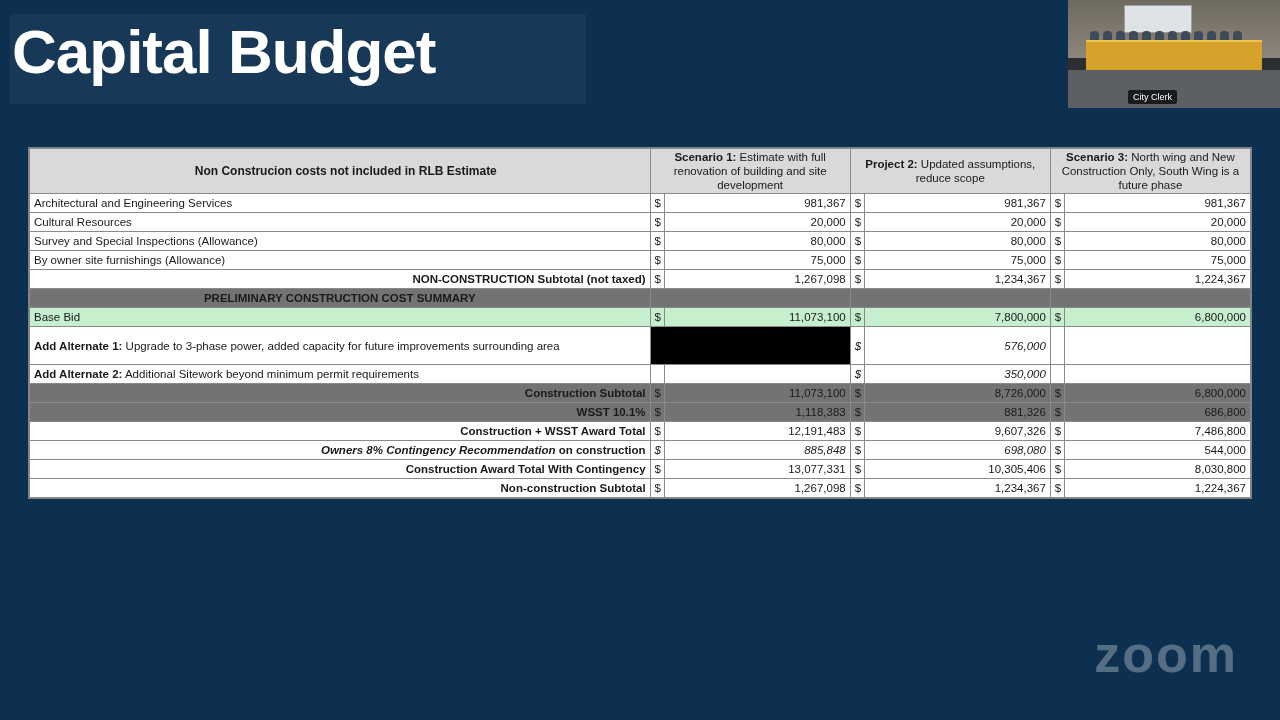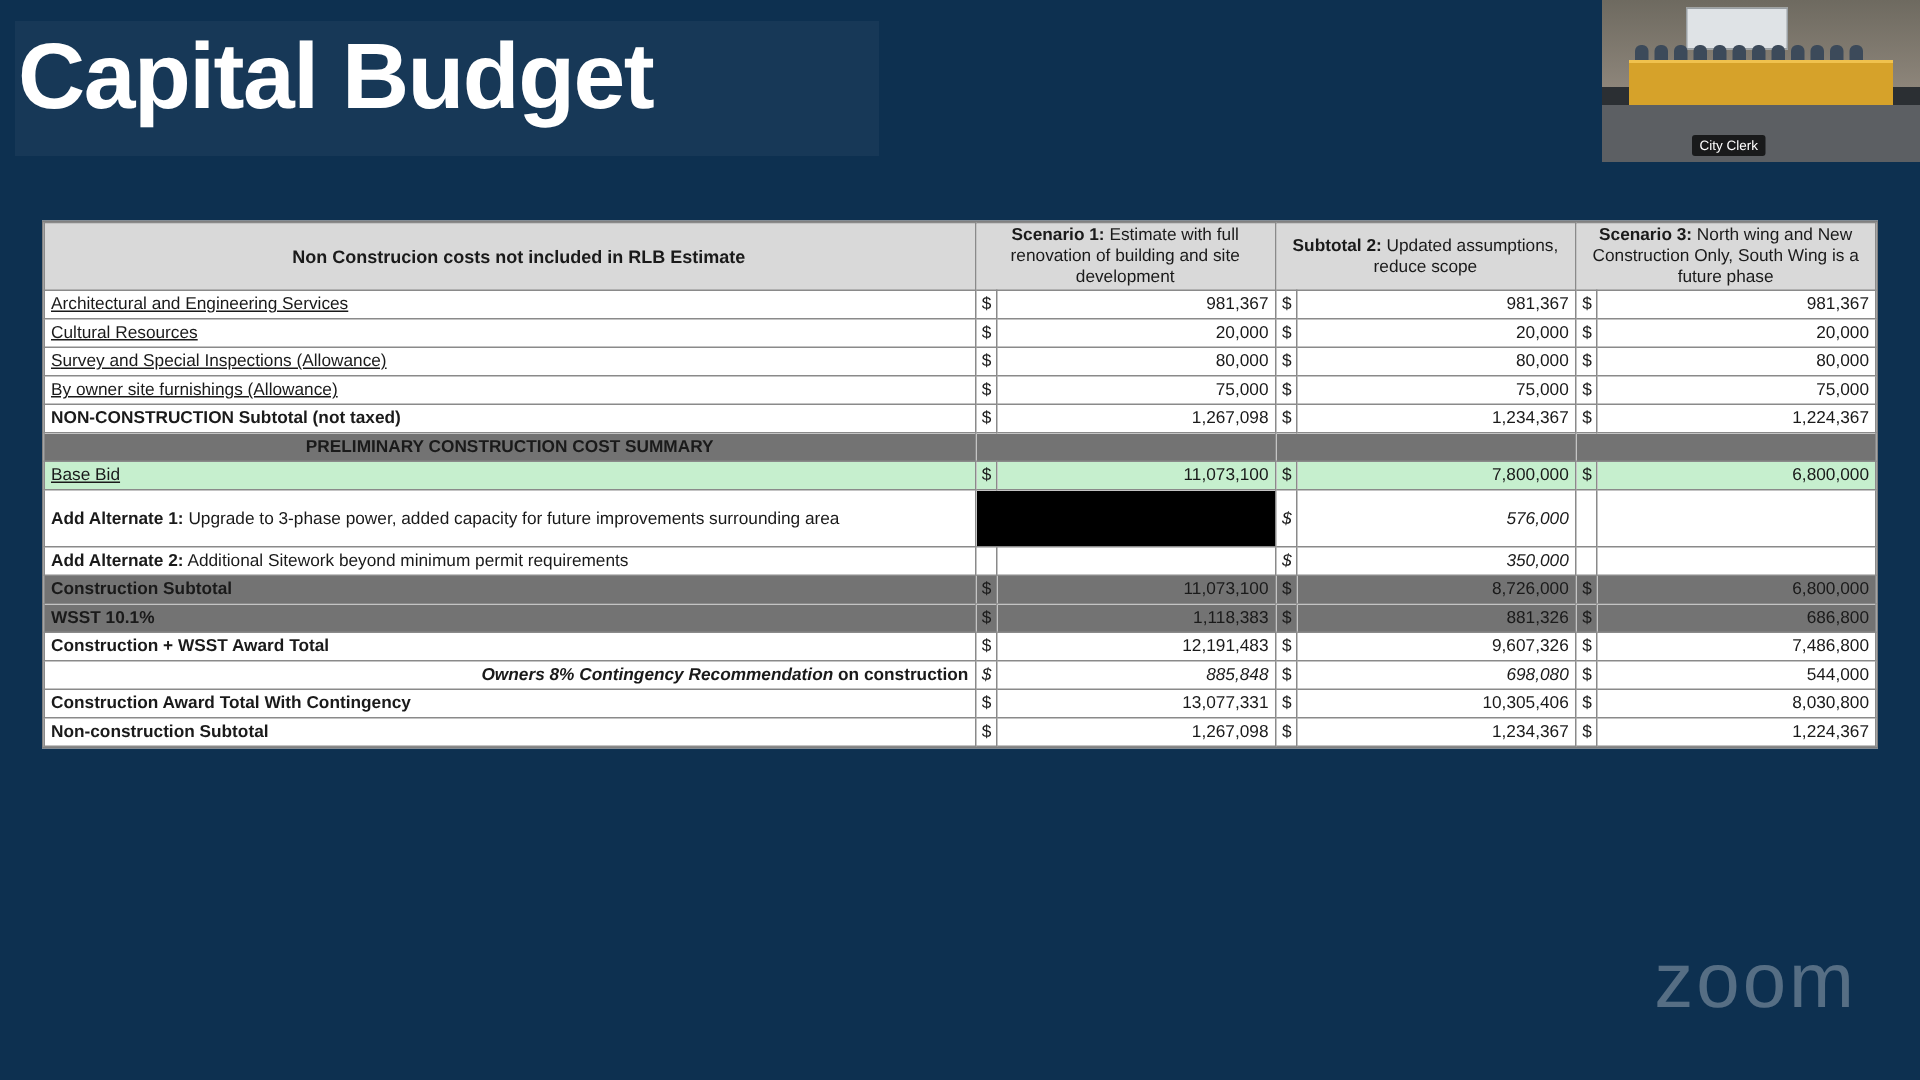--- a/index.html
+++ b/index.html
@@ -84,21 +84,21 @@
     border-radius: 2px;
     white-space: nowrap;
   }
 
   
   .zoom-mark {
     position: absolute;
     right: 42px;
     bottom: 36px;
     font-size: 52px;
-    font-weight: normal;
+    font-weight: bold;
     color: rgba(255,255,255,0.30);
     letter-spacing: 2px;
   }
 
   
   .sheet {
     position: absolute;
     left: 28px;
     top: 147px;
     width: 1224px;
@@ -138,31 +138,31 @@
     vertical-align: middle;
     height: 86px;
     font-size: 11.5px;
     line-height: 14px;
     padding: 3px 8px;
   }
   .hdr .left-head { font-weight: bold; font-size: 12px; padding-left: 16px; }
   .scen-strong { font-weight: bold; }
 
   .row-line td { height: 21px; }
-  .rowtext { text-decoration: underline; }
+  .rowtext { }
   .bold { font-weight: bold; }
   .ital { font-style: italic; }
   .right { text-align: right; }
   .center { text-align: center; }
 
   .green td { background: #c6efce; }
   .grey td { background: #737373; }
   .blackfill { background: #000000 !important; }
   .tall-2 { height: 38px; }
-  .sub-label { text-align: left; font-weight: bold; padding-right: 6px; }
+  .sub-label { text-align: right; font-weight: bold; padding-right: 6px; }
   .wrapnote { line-height: 14px; }
 </style>
 </head>
 <body>
 
 <div id="stage">
 
   <div class="title-band"></div>
   <div class="title-text">Capital Budget</div>
 
@@ -195,21 +195,21 @@
       </colgroup>
 
       <tbody>
 
       <tr class="hdr">
         <td class="left-head">Non Construcion costs not included in RLB Estimate</td>
         <td colspan="2">
           <span class="scen-strong">Scenario 1:</span><span> Estimate with full renovation of building and site development</span>
         </td>
         <td colspan="2">
-          <span class="scen-strong">Subtotal 2:</span><span> Updated assumptions, reduce scope</span>
+          <span class="scen-strong">Project 2:</span><span> Updated assumptions, reduce scope</span>
         </td>
         <td colspan="2">
           <span class="scen-strong">Scenario 3:</span><span> North wing and New Construction Only, South Wing is a future phase</span>
         </td>
       </tr>
 
       <tr class="row-line">
         <td><span class="rowtext">Architectural and Engineering Services</span></td>
         <td class="c-dollar">$</td>
         <td class="c-amt">981,367</td>

